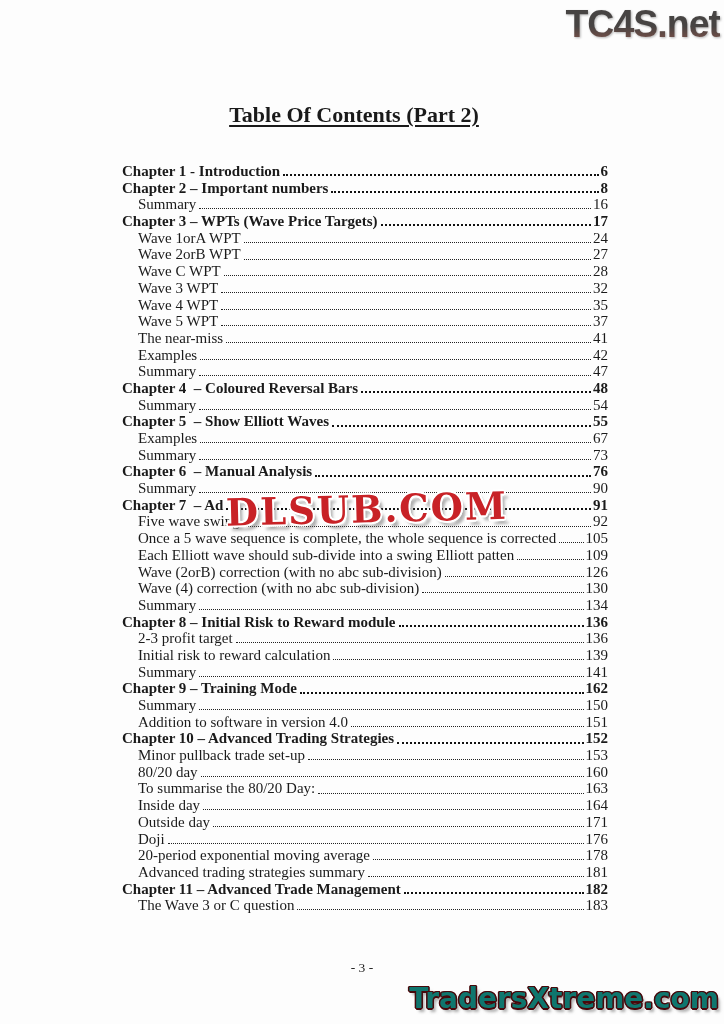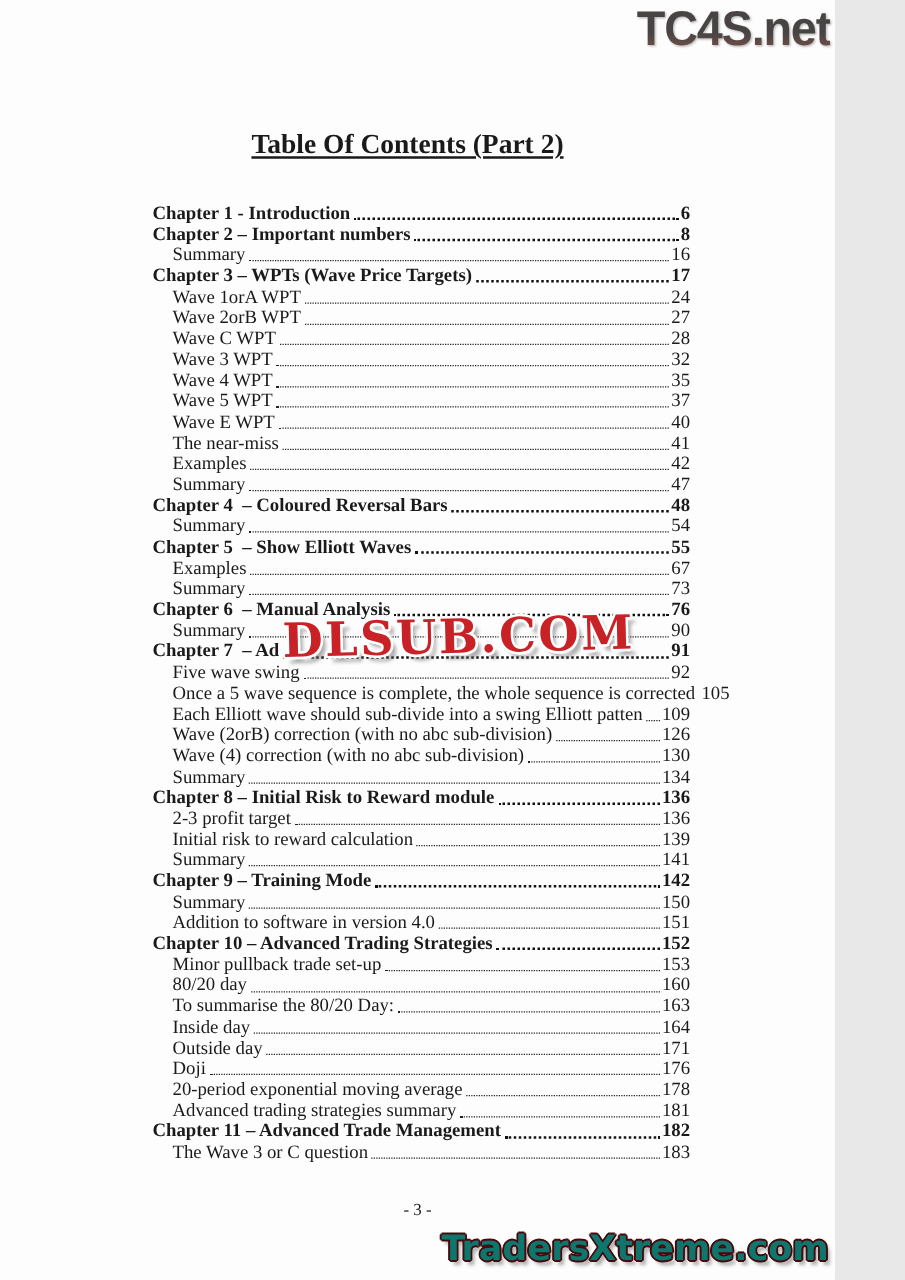--- a/index.html
+++ b/index.html
@@ -1,18 +1,18 @@
 <!DOCTYPE html>
 <html><head>
 <meta charset="utf-8">
 <style>
   html,body{margin:0;padding:0;background:#e8e8e8;}
   .page{
     position:relative;
-    width:668px;height:1024px;
+    width:724px;height:1024px;
     background:#fdfdfd;
     overflow:hidden;
     font-family:"Liberation Serif","DejaVu Serif",serif;
     color:#1a1a1a;
   }
 
   
   .tc4s-logo{
     position:absolute; top:2px; right:4px;
     font-family:"Liberation Sans","DejaVu Sans",sans-serif;
@@ -134,25 +134,20 @@
         <span class="toc-label">Wave 4 WPT</span>
         <span class="leader"></span>
         <span class="pg">35</span>
       </div>
       <div class="toc-row sub">
         <span class="toc-label">Wave 5 WPT</span>
         <span class="leader"></span>
         <span class="pg">37</span>
       </div>
       <div class="toc-row sub">
-        <span class="toc-label">Wave E WPT</span>
-        <span class="leader"></span>
-        <span class="pg">40</span>
-      </div>
-      <div class="toc-row sub">
         <span class="toc-label">The near-miss</span>
         <span class="leader"></span>
         <span class="pg">41</span>
       </div>
       <div class="toc-row sub">
         <span class="toc-label">Examples</span>
         <span class="leader"></span>
         <span class="pg">42</span>
       </div>
       <div class="toc-row sub">
@@ -246,21 +241,21 @@
         <span class="pg">139</span>
       </div>
       <div class="toc-row sub">
         <span class="toc-label">Summary</span>
         <span class="leader"></span>
         <span class="pg">141</span>
       </div>
       <div class="toc-row chapter">
         <span class="toc-label">Chapter 9 – Training Mode</span>
         <span class="leader"></span>
-        <span class="pg">142</span>
+        <span class="pg">162</span>
       </div>
       <div class="toc-row sub">
         <span class="toc-label">Summary</span>
         <span class="leader"></span>
         <span class="pg">150</span>
       </div>
       <div class="toc-row sub">
         <span class="toc-label">Addition to software in version 4.0</span>
         <span class="leader"></span>
         <span class="pg">151</span>

